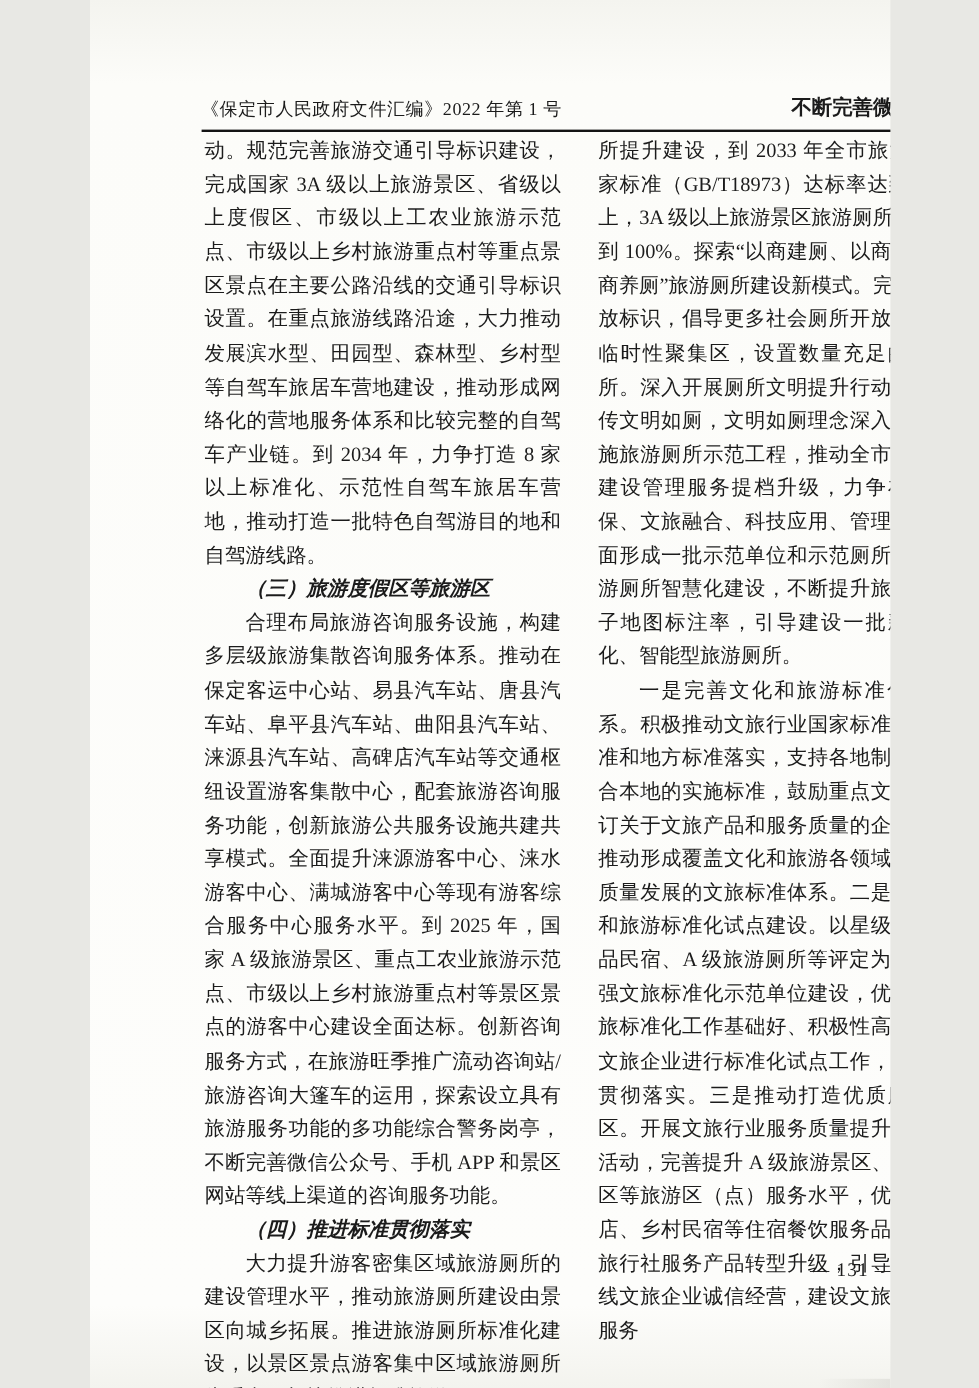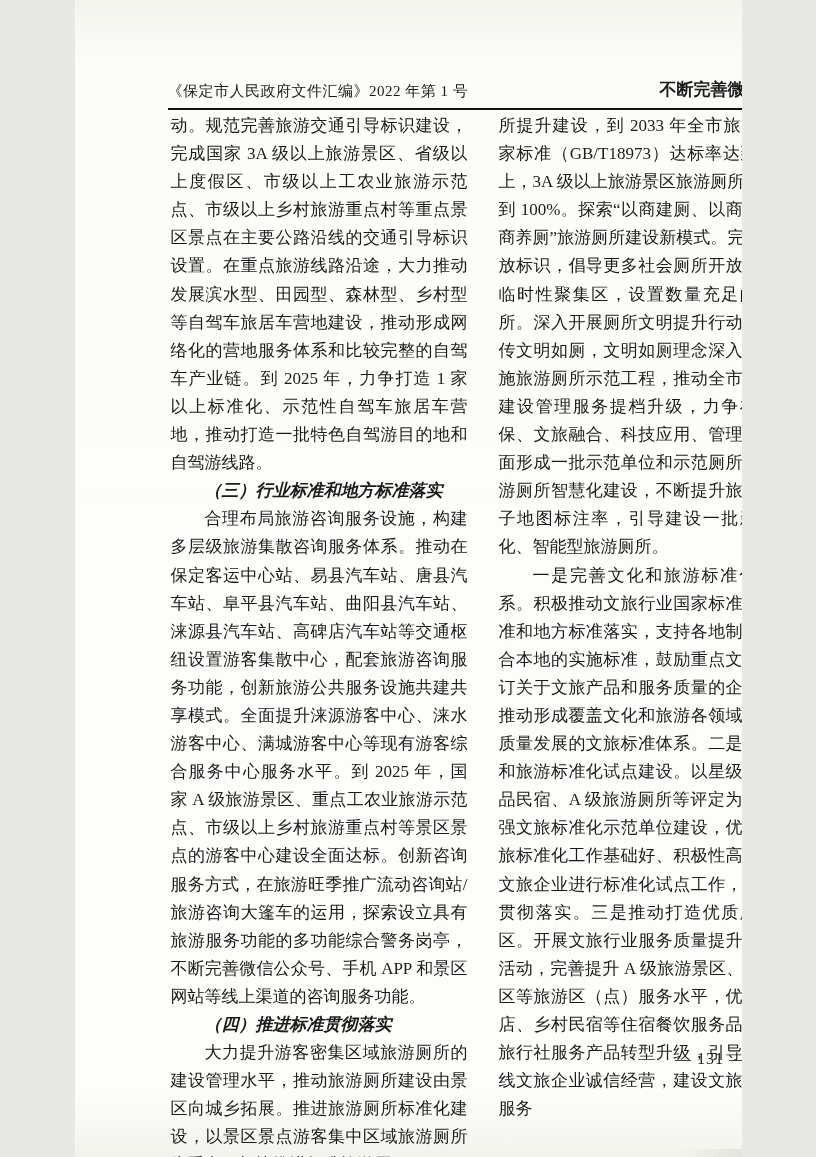--- a/index.html
+++ b/index.html
@@ -87,22 +87,22 @@
 <div class="page">
 
   <div class="header">
     <span class="header-left">《保定市人民政府文件汇编》2022 年第 1 号</span>
     <span class="header-right">不断完善微信公众号</span>
   </div>
 
   <div class="columns">
 
     <div class="col col-left">
-      <div class="para-no-indent">动。规范完善旅游交通引导标识建设，完成国家 3A 级以上旅游景区、省级以上度假区、市级以上工农业旅游示范点、市级以上乡村旅游重点村等重点景区景点在主要公路沿线的交通引导标识设置。在重点旅游线路沿途，大力推动发展滨水型、田园型、森林型、乡村型等自驾车旅居车营地建设，推动形成网络化的营地服务体系和比较完整的自驾车产业链。到 2025 年，力争打造 1 家以上标准化、示范性自驾车旅居车营地，推动打造一批特色自驾游目的地和自驾游线路。</div>
-      <div class="h-sub">（三）行业标准和地方标准落实</div>
+      <div class="para-no-indent">动。规范完善旅游交通引导标识建设，完成国家 3A 级以上旅游景区、省级以上度假区、市级以上工农业旅游示范点、市级以上乡村旅游重点村等重点景区景点在主要公路沿线的交通引导标识设置。在重点旅游线路沿途，大力推动发展滨水型、田园型、森林型、乡村型等自驾车旅居车营地建设，推动形成网络化的营地服务体系和比较完整的自驾车产业链。到 2034 年，力争打造 8 家以上标准化、示范性自驾车旅居车营地，推动打造一批特色自驾游目的地和自驾游线路。</div>
+      <div class="h-sub">（三）旅游度假区等旅游区</div>
       <div class="para-indent">合理布局旅游咨询服务设施，构建多层级旅游集散咨询服务体系。推动在保定客运中心站、易县汽车站、唐县汽车站、阜平县汽车站、曲阳县汽车站、涞源县汽车站、高碑店汽车站等交通枢纽设置游客集散中心，配套旅游咨询服务功能，创新旅游公共服务设施共建共享模式。全面提升涞源游客中心、涞水游客中心、满城游客中心等现有游客综合服务中心服务水平。到 2025 年，国家 A 级旅游景区、重点工农业旅游示范点、市级以上乡村旅游重点村等景区景点的游客中心建设全面达标。创新咨询服务方式，在旅游旺季推广流动咨询站/旅游咨询大篷车的运用，探索设立具有旅游服务功能的多功能综合警务岗亭，不断完善微信公众号、手机 APP 和景区网站等线上渠道的咨询服务功能。</div>
       <div class="h-sub">（四）推进标准贯彻落实</div>
       <div class="para-indent">大力提升游客密集区域旅游厕所的建设管理水平，推动旅游厕所建设由景区向城乡拓展。推进旅游厕所标准化建设，以景区景点游客集中区域旅游厕所为重点，加快推进标准旅游厕</div>
     </div>
 
     <div class="col col-right">
       <div class="para-no-indent">所提升建设，到 2033 年全市旅游厕所国家标准（GB/T18973）达标率达到 90%以上，3A 级以上旅游景区旅游厕所达标率达到 100%。探索“以商建厕、以商管厕、以商养厕”旅游厕所建设新模式。完善厕所开放标识，倡导更多社会厕所开放。在游客临时性聚集区，设置数量充足的生态厕所。深入开展厕所文明提升行动，大力宣传文明如厕，文明如厕理念深入人心。实施旅游厕所示范工程，推动全市旅游厕所建设管理服务提档升级，力争在节能环保、文旅融合、科技应用、管理创新等方面形成一批示范单位和示范厕所。推进旅游厕所智慧化建设，不断提升旅游厕所电子地图标注率，引导建设一批新型智慧化、智能型旅游厕所。</div>
       <div class="para-indent">一是完善文化和旅游标准化制度体系。积极推动文旅行业国家标准、行业标准和地方标准落实，支持各地制定完善适合本地的实施标准，鼓励重点文旅企业制订关于文旅产品和服务质量的企业标准，推动形成覆盖文化和旅游各领域、支撑高质量发展的文旅标准体系。二是推进文化和旅游标准化试点建设。以星级饭店、精品民宿、A 级旅游厕所等评定为抓手，加强文旅标准化示范单位建设，优先选择文旅标准化工作基础好、积极性高的地区和文旅企业进行标准化试点工作，推进标准贯彻落实。三是推动打造优质服务示范区。开展文旅行业服务质量提升系列培训活动，完善提升 A 级旅游景区、旅游度假区等旅游区（点）服务水平，优化星级饭店、乡村民宿等住宿餐饮服务品质，推动旅行社服务产品转型升级，引导和支持在线文旅企业诚信经营，建设文旅行业优质服务</div>
     </div>
 

